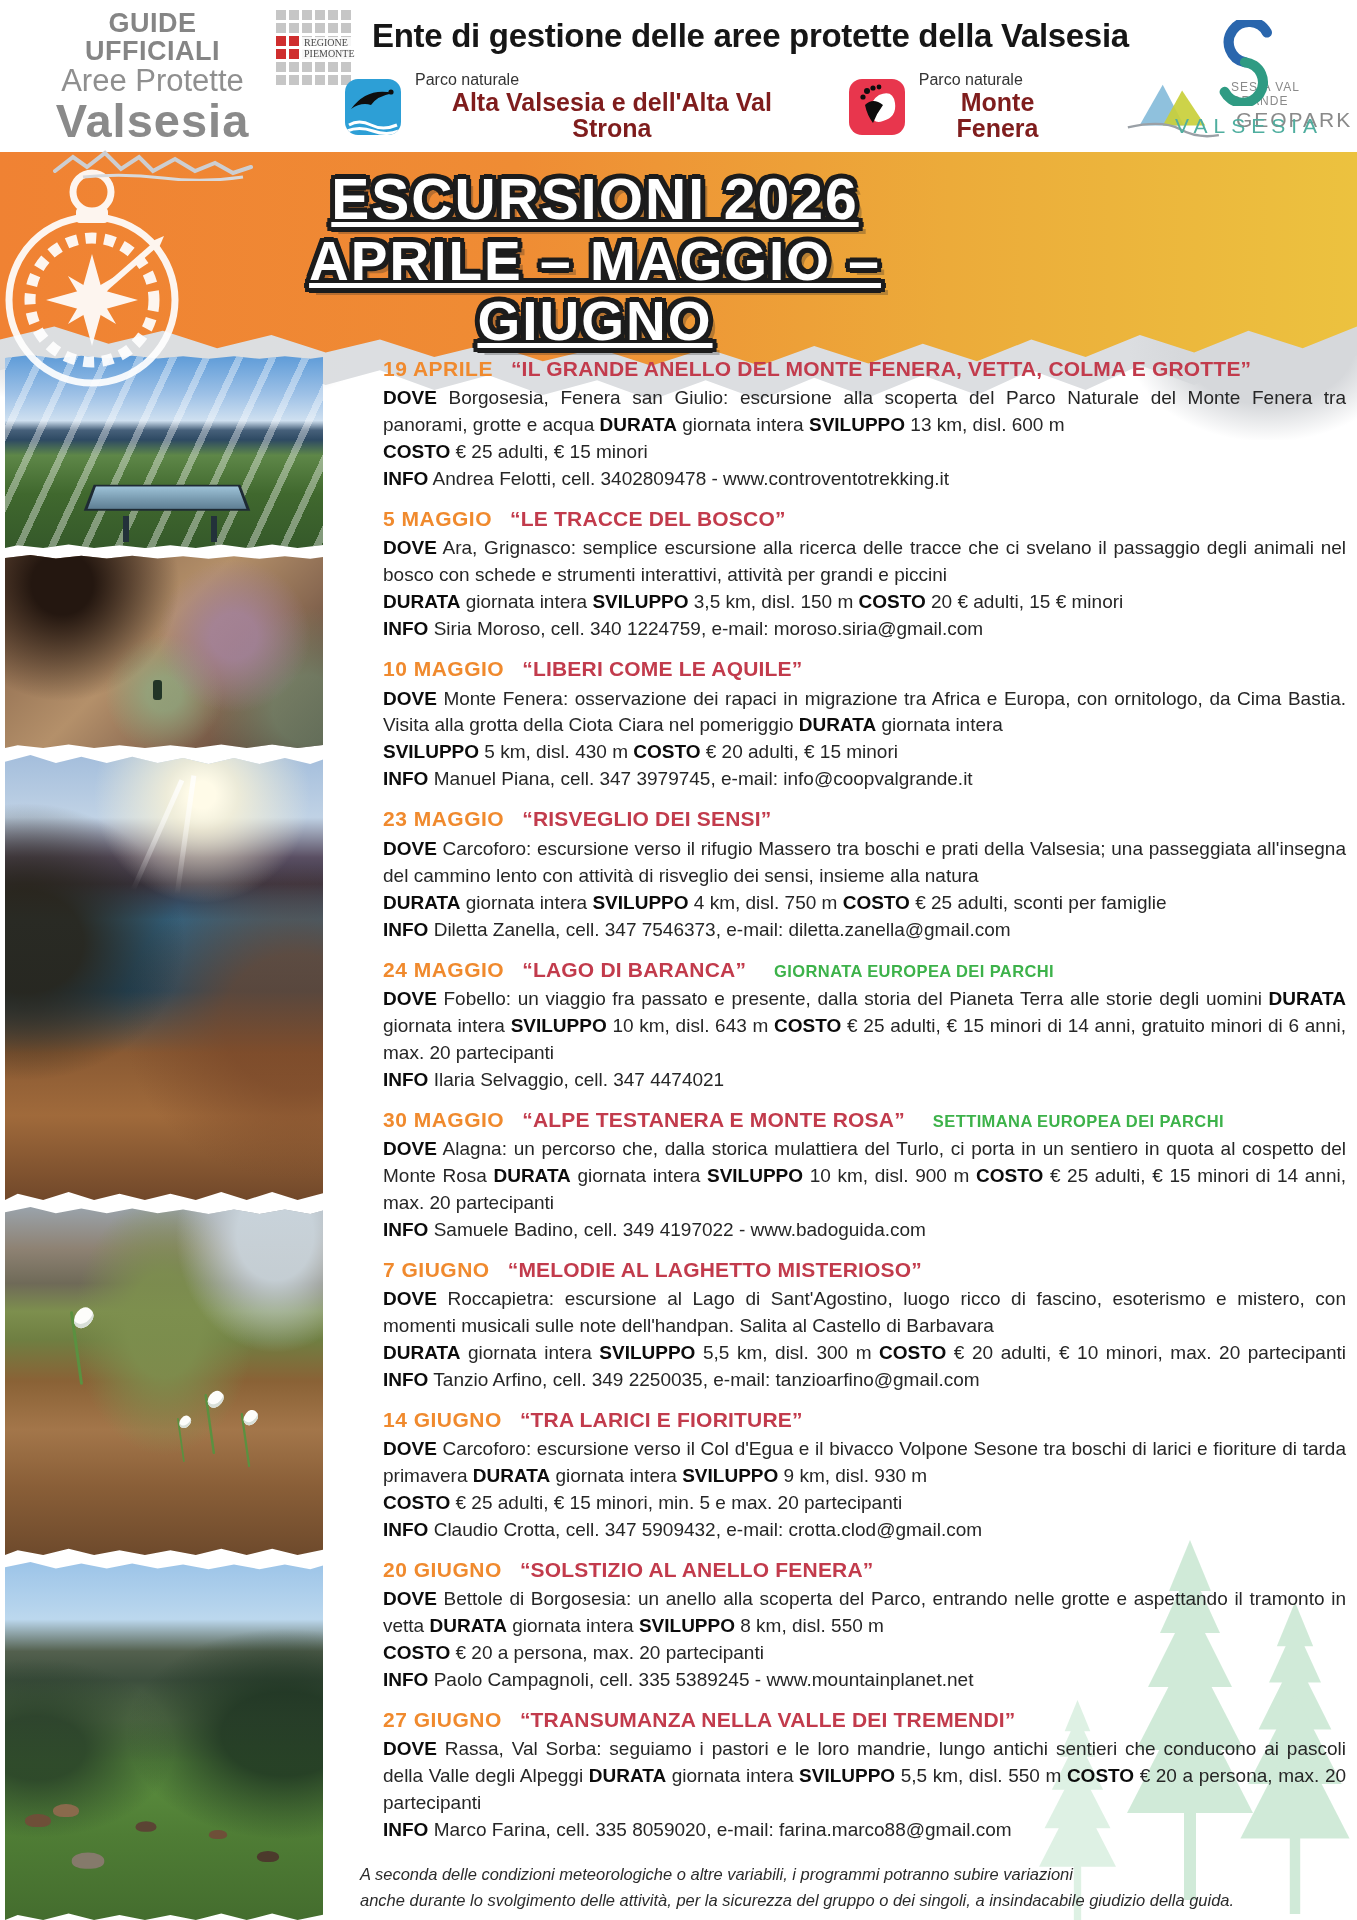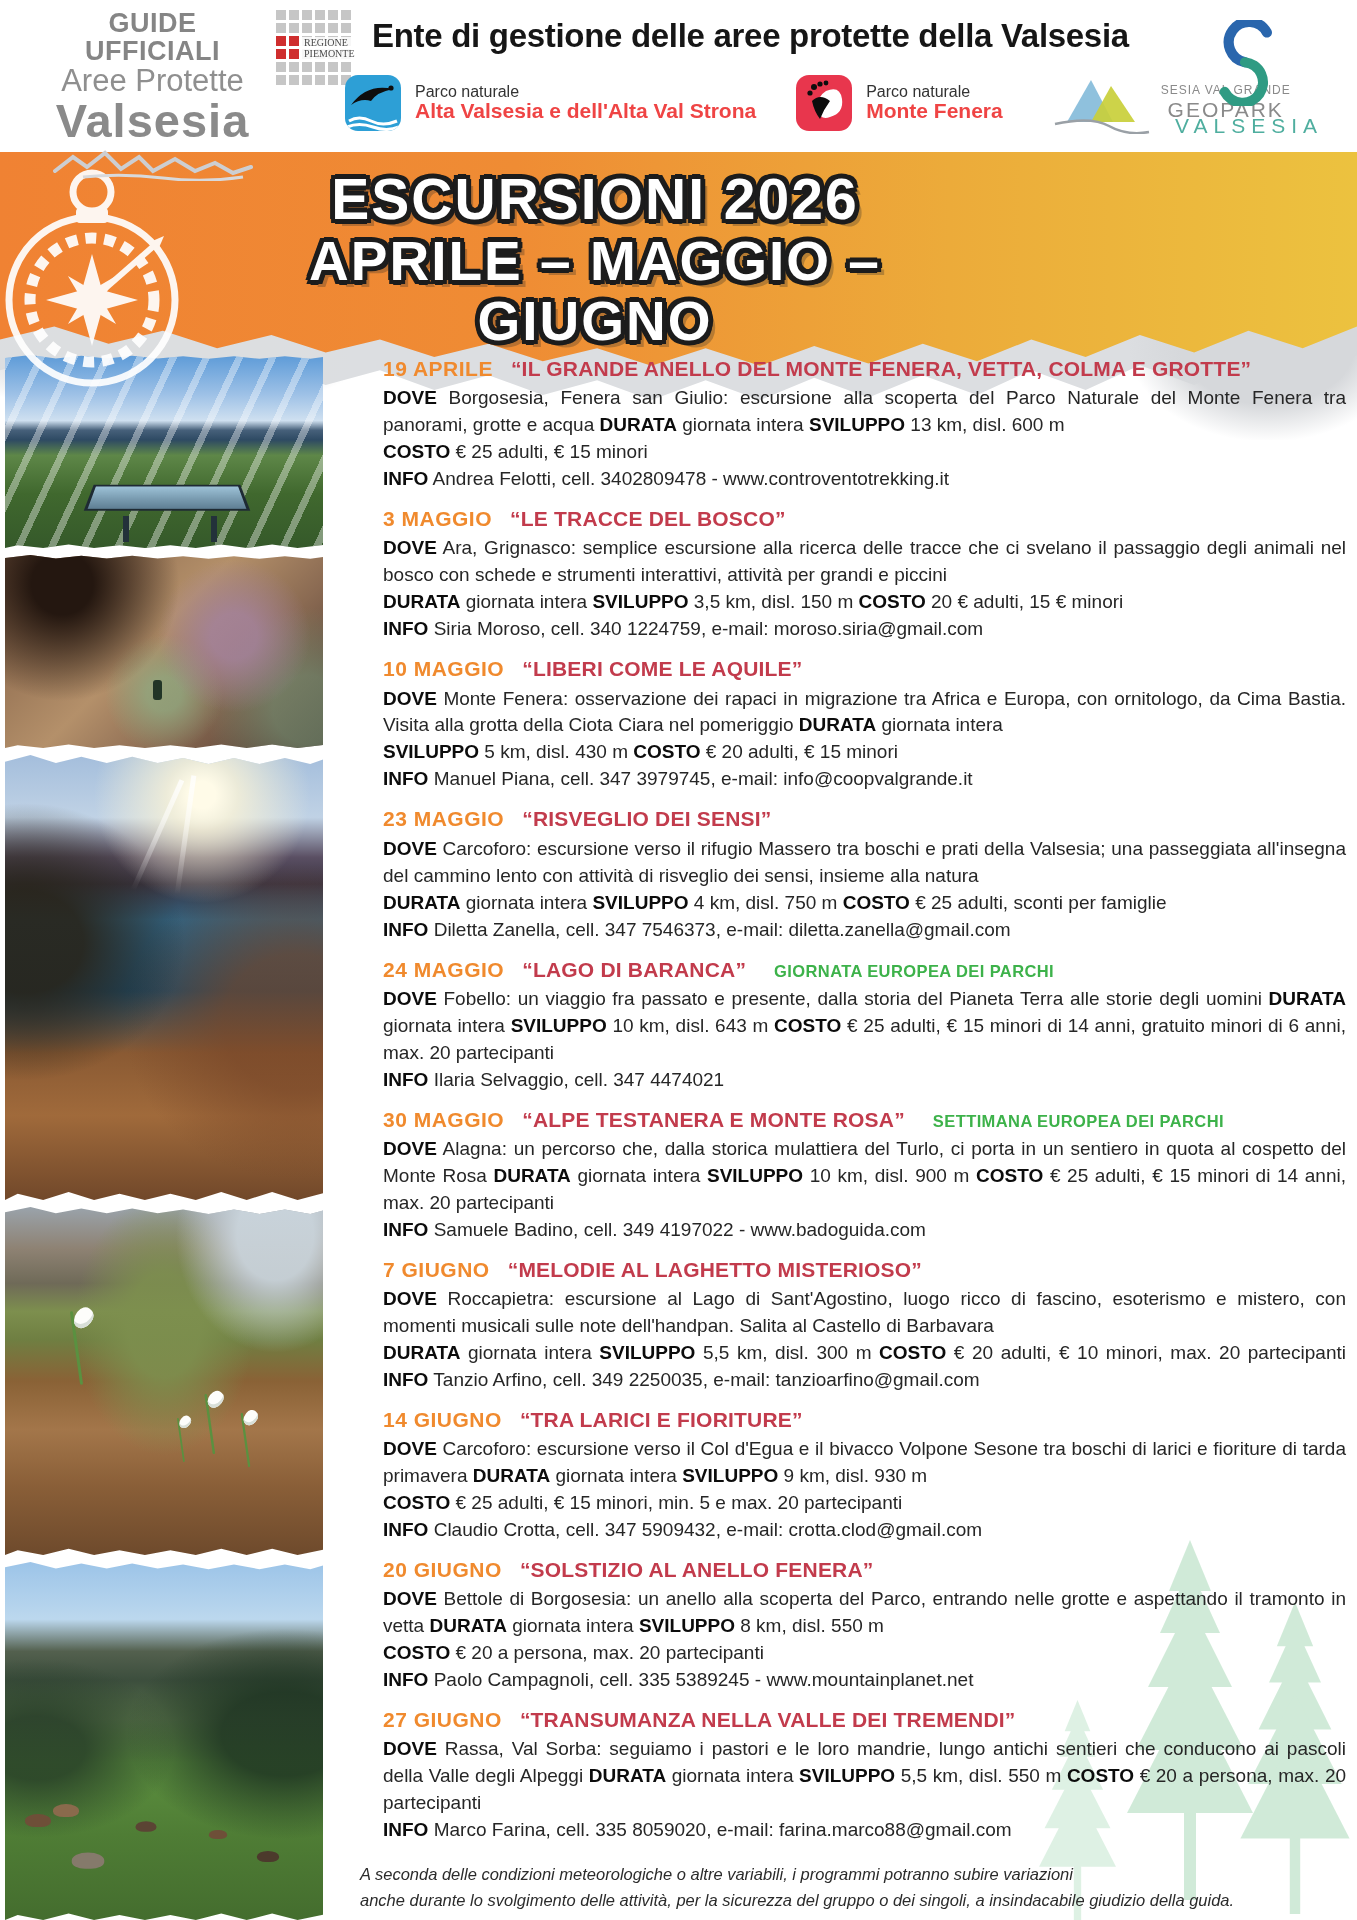--- a/index.html
+++ b/index.html
@@ -23,42 +23,42 @@
 
   .main-title{position:absolute;left:372px;top:17px;width:760px;font-size:33px;font-weight:bold;
               color:#161616;letter-spacing:-.3px;}
 
   .park-row{position:absolute;left:345px;top:72px;display:flex;align-items:center;gap:14px;}
   .park-box{width:56px;height:56px;border-radius:13px;position:relative;overflow:hidden;flex:0 0 auto;}
   .park-box.blue{background:#2d9fd6;}
   .park-box.red{background:#e8364d;}
   .park-text{line-height:1.05;margin-right:26px;}
   .park-top{font-size:16px;color:#333;}
-  .park-name{font-size:21px;font-weight:bold;color:#ef4444;text-align:center;}
+  .park-name{font-size:25px;font-weight:bold;color:#7f1d1d;text-align:center;}
   .geopark{display:flex;align-items:center;gap:10px;margin-left:8px;}
   .geopark-text{line-height:1.15;color:#8a8a8a;}
   .geopark-top{font-size:12px;letter-spacing:1px;}
   .geopark-name{font-size:21px;letter-spacing:2px;text-align:center;}
 
   .brand{position:absolute;left:1175px;top:20px;width:140px;text-align:center;}
   .brand-word{font-size:21px;letter-spacing:6px;color:#4fae9f;margin-top:4px;}
 
   
   .banner-tear{position:absolute;left:0;top:152px;width:1357px;height:248px;background:#dcdee1;z-index:1;
     clip-path:polygon(0 0,100% 0,100% 82%,96% 92%,92% 84%,88% 94%,84% 86%,80% 96%,76% 88%,72% 98%,68% 90%,64% 99%,60% 91%,56% 100%,52% 92%,48% 100%,44% 92%,40% 98%,36% 90%,32% 96%,28% 88%,24% 94%,20% 86%,16% 92%,12% 84%,8% 90%,4% 82%,0 88%);}
   .banner{position:absolute;left:0;top:152px;width:1357px;height:218px;z-index:2;
     background:linear-gradient(90deg,#f08233 0%,#ef8c34 38%,#ecab3a 70%,#ecc23f 100%);
     clip-path:polygon(0 0,100% 0,100% 80%,96% 90%,92% 82%,88% 92%,84% 84%,80% 94%,76% 86%,72% 96%,68% 88%,64% 97%,60% 89%,56% 98%,52% 90%,48% 98%,44% 90%,40% 96%,36% 88%,32% 94%,28% 86%,24% 92%,20% 84%,16% 90%,12% 82%,8% 88%,4% 80%,0 86%);}
   .banner-titles{position:absolute;left:245px;top:168px;width:700px;text-align:center;z-index:3;
     color:#fff;font-weight:800;line-height:1.1;letter-spacing:2px;}
   .banner-l1{font-size:57px;}
   .banner-l2{font-size:55px;}
   .banner-titles div{
     text-shadow:-4px -4px 0 #1c1c1c,4px -4px 0 #1c1c1c,-4px 4px 0 #1c1c1c,4px 4px 0 #1c1c1c,
-                -5px 0 0 #1c1c1c,5px 0 0 #1c1c1c,0 -5px 0 #1c1c1c,0 5px 0 #1c1c1c,7px 7px 0 rgba(40,40,40,.28);}
+                -5px 0 0 #1c1c1c,5px 0 0 #1c1c1c,0 -5px 0 #1c1c1c,0 5px 0 #1c1c1c,7px 7px 0 rgba(40,40,40,.28);text-decoration:underline;}
   .compass{position:absolute;left:-28px;top:162px;z-index:3;opacity:.92;}
   .tear-blob-right{position:absolute;left:1130px;top:290px;width:230px;height:150px;z-index:1;
     background:radial-gradient(ellipse at 60% 35%,#d6d8db 0 45%,rgba(214,216,219,0) 72%);}
   .tear-blob-left{position:absolute;left:-10px;top:320px;width:360px;height:90px;z-index:1;
     background:radial-gradient(ellipse at 45% 45%,#dcdee0 0 45%,rgba(220,222,224,0) 75%);}
 
   
   .photo-col{position:absolute;left:5px;top:355px;width:318px;display:flex;flex-direction:column;gap:7px;z-index:2;}
   .photo{width:318px;position:relative;overflow:hidden;
     clip-path:polygon(0 1.5%,8% 0,16% 1.8%,24% .4%,32% 1.8%,40% .4%,48% 1.8%,56% .7%,64% 2%,72% .7%,80% 2%,88% .7%,96% 2%,100% 1%,100% 98.5%,92% 100%,84% 98.2%,76% 100%,68% 98.2%,60% 100%,52% 98.6%,44% 100%,36% 98.6%,28% 100%,20% 98.2%,12% 100%,4% 98.6%,0 100%);}
@@ -342,21 +342,21 @@
 
   <div class="events">
       <article class="event">
       <div class="event-head">
         <span class="event-date">19 APRILE</span><span class="event-title">“IL GRANDE ANELLO DEL MONTE FENERA, VETTA, COLMA E GROTTE”</span>
       </div>
       <p class="event-body"><span class="kw">DOVE</span><span> Borgosesia, Fenera san Giulio: escursione alla scoperta del Parco Naturale del Monte Fenera tra panorami, grotte e acqua </span><span class="kw">DURATA</span><span> giornata intera </span><span class="kw">SVILUPPO</span><span> 13 km, disl. 600 m</span><br><span class="kw">COSTO</span><span> € 25 adulti, € 15 minori</span><br><span class="kw">INFO</span><span> Andrea Felotti, cell. 3402809478 - www.controventotrekking.it</span></p>
     </article>
       <article class="event">
       <div class="event-head">
-        <span class="event-date">3 MAGGIO</span><span class="event-title">“LE TRACCE DEL BOSCO”</span>
+        <span class="event-date">5 MAGGIO</span><span class="event-title">“LE TRACCE DEL BOSCO”</span>
       </div>
       <p class="event-body"><span class="kw">DOVE</span><span> Ara, Grignasco: semplice escursione alla ricerca delle tracce che ci svelano il passaggio degli animali nel bosco con schede e strumenti interattivi, attività per grandi e piccini</span><br><span class="kw">DURATA</span><span> giornata intera </span><span class="kw">SVILUPPO</span><span> 3,5 km, disl. 150 m </span><span class="kw">COSTO</span><span> 20 € adulti, 15 € minori</span><br><span class="kw">INFO</span><span> Siria Moroso, cell. 340 1224759, e-mail: moroso.siria@gmail.com</span></p>
     </article>
       <article class="event">
       <div class="event-head">
         <span class="event-date">10 MAGGIO</span><span class="event-title">“LIBERI COME LE AQUILE”</span>
       </div>
       <p class="event-body"><span class="kw">DOVE</span><span> Monte Fenera: osservazione dei rapaci in migrazione tra Africa e Europa, con ornitologo, da Cima Bastia. Visita alla grotta della Ciota Ciara nel pomeriggio </span><span class="kw">DURATA</span><span> giornata intera</span><br><span class="kw">SVILUPPO</span><span> 5 km, disl. 430 m </span><span class="kw">COSTO</span><span> € 20 adulti, € 15 minori</span><br><span class="kw">INFO</span><span> Manuel Piana, cell. 347 3979745, e-mail: info@coopvalgrande.it</span></p>
     </article>
       <article class="event">

